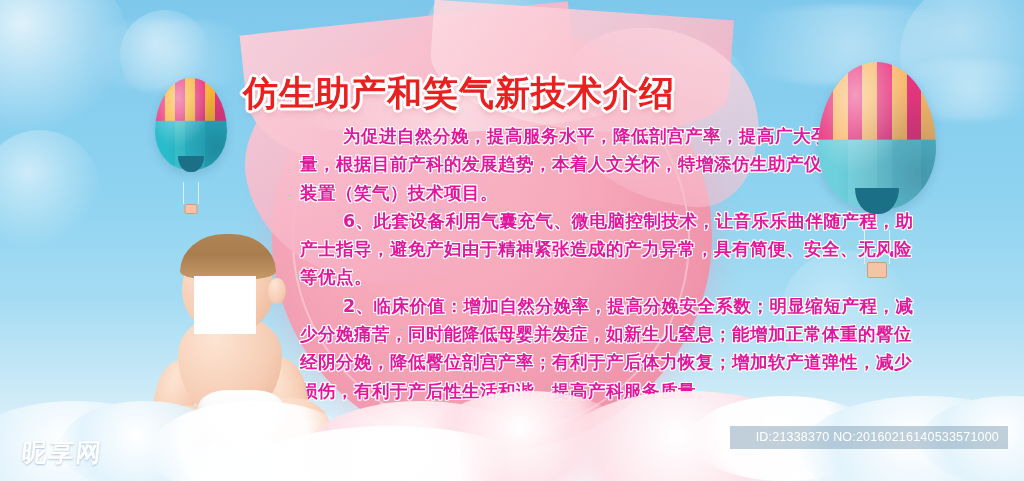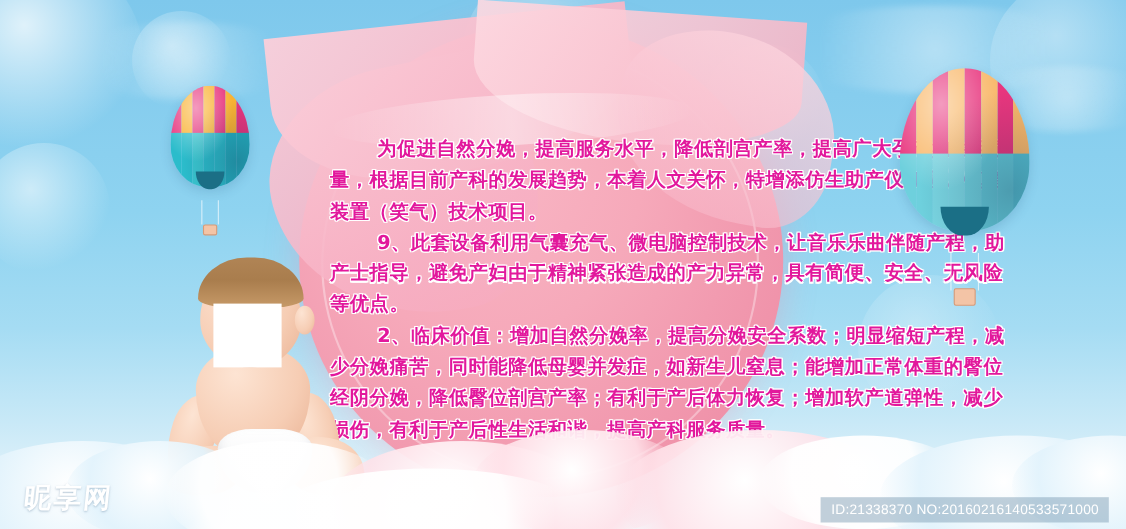--- a/index.html
+++ b/index.html
@@ -205,26 +205,26 @@
     transform:skewX(-6deg);
   }
   .wm-url{
     font-family:"DejaVu Serif","Liberation Serif",serif;
     font-style:italic;font-weight:bold;font-size:19px;line-height:1;color:#ffffff;
     letter-spacing:.5px;
     text-shadow:0 1px 2px rgba(120,150,175,.55);
     padding-bottom:2px;
   }
   .wm-id{
-    position:absolute;right:16px;bottom:6px;
+    position:absolute;right:16px;bottom:32px;
     background:rgba(118,150,176,.45);
     color:#ffffff;
     font-family:"Liberation Sans","DejaVu Sans",sans-serif;
     font-size:12.5px;line-height:1;
-    padding:5px 9px 6px 10px;
+    padding:5px 9px 6px 26px;
     white-space:nowrap;
     letter-spacing:.2px;
   }
 </style>
 </head>
 <body>
 
 <div class="poster">
 
   <div class="bokeh b1"></div>
@@ -241,24 +241,25 @@
 
   <div class="pink-circle"></div>
   <div class="pink-circle-inner"></div>
 
   <div class="ribbon ribbon-c"></div>
   <div class="ribbon ribbon-a"></div>
   <div class="ribbon ribbon-b"></div>
   <div class="ribbon ribbon-d"></div>
   <div class="ribbon ribbon-gloss"></div>
 
+  <div class="title">仿生助产和笑气新技术介绍</div>
 
   <div class="body-text">
     <p class="indent">为促进自然分娩，提高服务水平，降低剖宫产率，提高广大孕产妇生活质量，根据目前产科的发展趋势，本着人文关怀，特增添仿生助产仪和吸入镇痛装置（笑气）技术项目。</p>
-    <p class="indent">9、此套设备利用气囊充气、微电脑控制技术，让音乐乐曲伴随产程，助产士指导，避免产妇由于精神紧张造成的产力异常，具有简便、安全、无风险等优点。</p>
+    <p class="indent">6、此套设备利用气囊充气、微电脑控制技术，让音乐乐曲伴随产程，助产士指导，避免产妇由于精神紧张造成的产力异常，具有简便、安全、无风险等优点。</p>
     <p class="indent">2、临床价值：增加自然分娩率，提高分娩安全系数；明显缩短产程，减少分娩痛苦，同时能降低母婴并发症，如新生儿窒息；能增加正常体重的臀位经阴分娩，降低臀位剖宫产率；有利于产后体力恢复；增加软产道弹性，减少损伤，有利于产后性生活和谐，提高产科服务质量。</p>
   </div>
 
   <div class="balloon" id="balloon-left">
     <div class="envelope">
       <div class="stripes">
         <span style="left:0%;width:14%;background:linear-gradient(180deg,#e8367e 0%,#e8367e 46%,#2bbccb 47%,#2bbccb 100%)"></span>
         <span style="left:14%;width:14%;background:linear-gradient(180deg,#f9b233 0%,#f9b233 46%,#2bbccb 47%,#2bbccb 100%)"></span>
         <span style="left:28%;width:14%;background:linear-gradient(180deg,#e8367e 0%,#e8367e 46%,#39c5cf 47%,#39c5cf 100%)"></span>
         <span style="left:42%;width:14%;background:linear-gradient(180deg,#f9b233 0%,#f9b233 46%,#2bbccb 47%,#2bbccb 100%)"></span>

